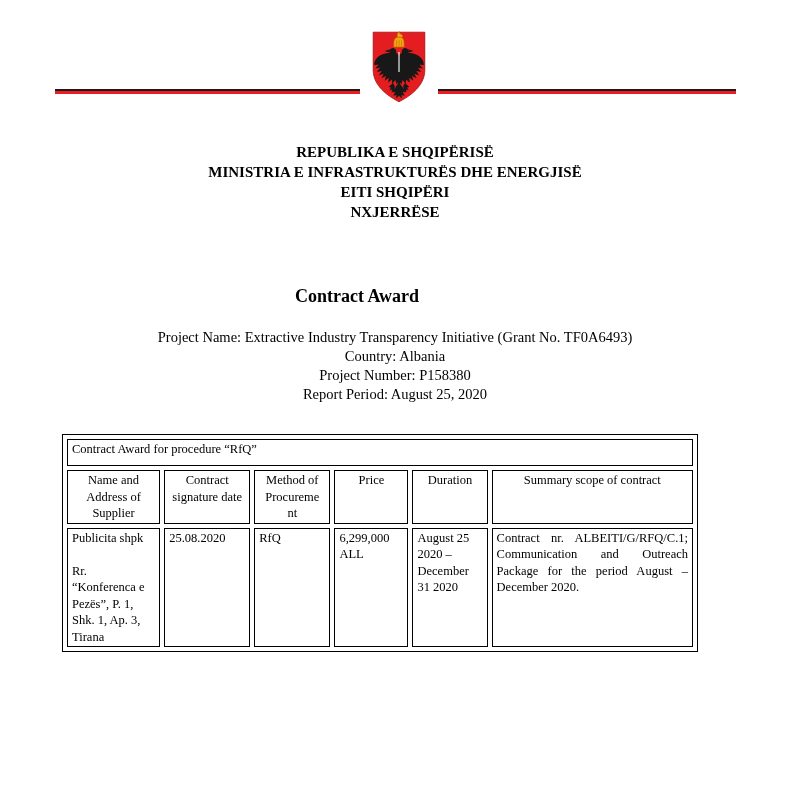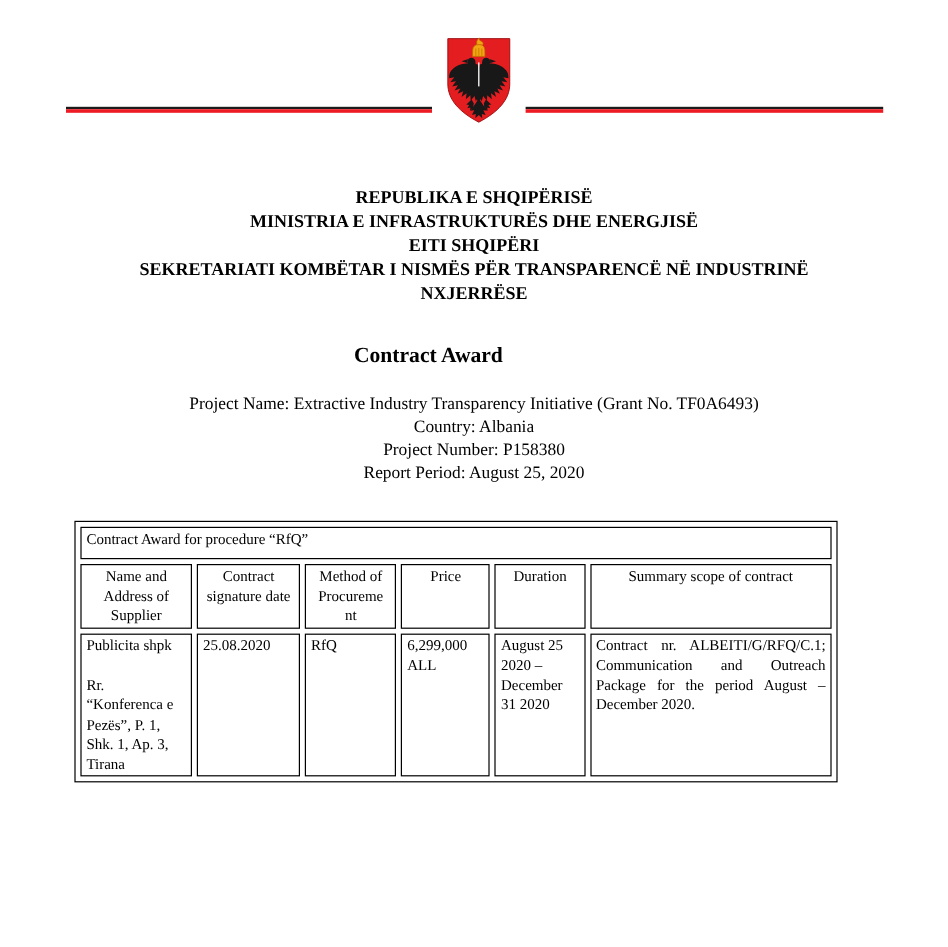--- a/index.html
+++ b/index.html
@@ -11,21 +11,21 @@
   .rule{position:absolute;left:55px;top:89px;width:681px;z-index:1;}
   .rule-black{height:2.4px;background:#1b1b1b;}
   .rule-red{height:2.6px;background:#ed1c24;}
   .emblem-wrap{
     position:absolute;left:360px;top:28px;width:78px;height:78px;
     background:#ffffff;z-index:2;display:flex;justify-content:center;align-items:flex-start;
   }
   .emblem-wrap svg{margin-top:3px;display:block;}
   .header-block{
     position:absolute;top:142px;left:0;width:790px;text-align:center;
-    font-weight:bold;font-size:15px;line-height:20px;margin-top:13px;
+    font-weight:bold;font-size:15px;line-height:20px;
   }
   .doc-title{
     position:absolute;top:286px;left:0;width:714px;text-align:center;
     font-weight:bold;font-size:18px;line-height:20px;
   }
   .project-block{
     position:absolute;top:328px;left:0;width:790px;text-align:center;
     font-size:14.5px;line-height:19px;
   }
   table.award{
@@ -76,21 +76,20 @@
     <path d="M23.8,16 L23.9,10.8 C24,7.6 26,6 29,6 C32,6 33.9,7.6 34,10.8 L34.1,16 Z" fill="#f2a413" stroke="#b96d00" stroke-width="0.6"></path>
     <path d="M27.6,6.4 C26.8,4.2 27.2,2.2 29.4,0.6 C29.1,2 29.7,2.9 31,3.3 C32.6,3.9 33,5.3 32.2,6.6 C31,6.1 29,6 27.6,6.4 Z" fill="#f2a413" stroke="#b96d00" stroke-width="0.5"></path>
     <path d="M26.5,9.5 L26.5,15.5 M29,9 L29,15.5 M31.5,9.5 L31.5,15.5" stroke="#c97a00" stroke-width="0.7" fill="none"></path>
   </svg>
 </div>
 
 <div class="header-block">
   <div>REPUBLIKA E SHQIPËRISË</div>
   <div>MINISTRIA E INFRASTRUKTURËS DHE ENERGJISË</div>
   <div>EITI SHQIPËRI</div>
-  <div>SEKRETARIATI KOMBËTAR I NISMËS PËR TRANSPARENCË NË INDUSTRINË</div>
   <div>NXJERRËSE</div>
 </div>
 
 <div class="doc-title">Contract Award</div>
 
 <div class="project-block">
   <div>Project Name: Extractive Industry Transparency Initiative (Grant No. TF0A6493)</div>
   <div>Country: Albania</div>
   <div>Project Number: P158380</div>
   <div>Report Period: August 25, 2020</div>

